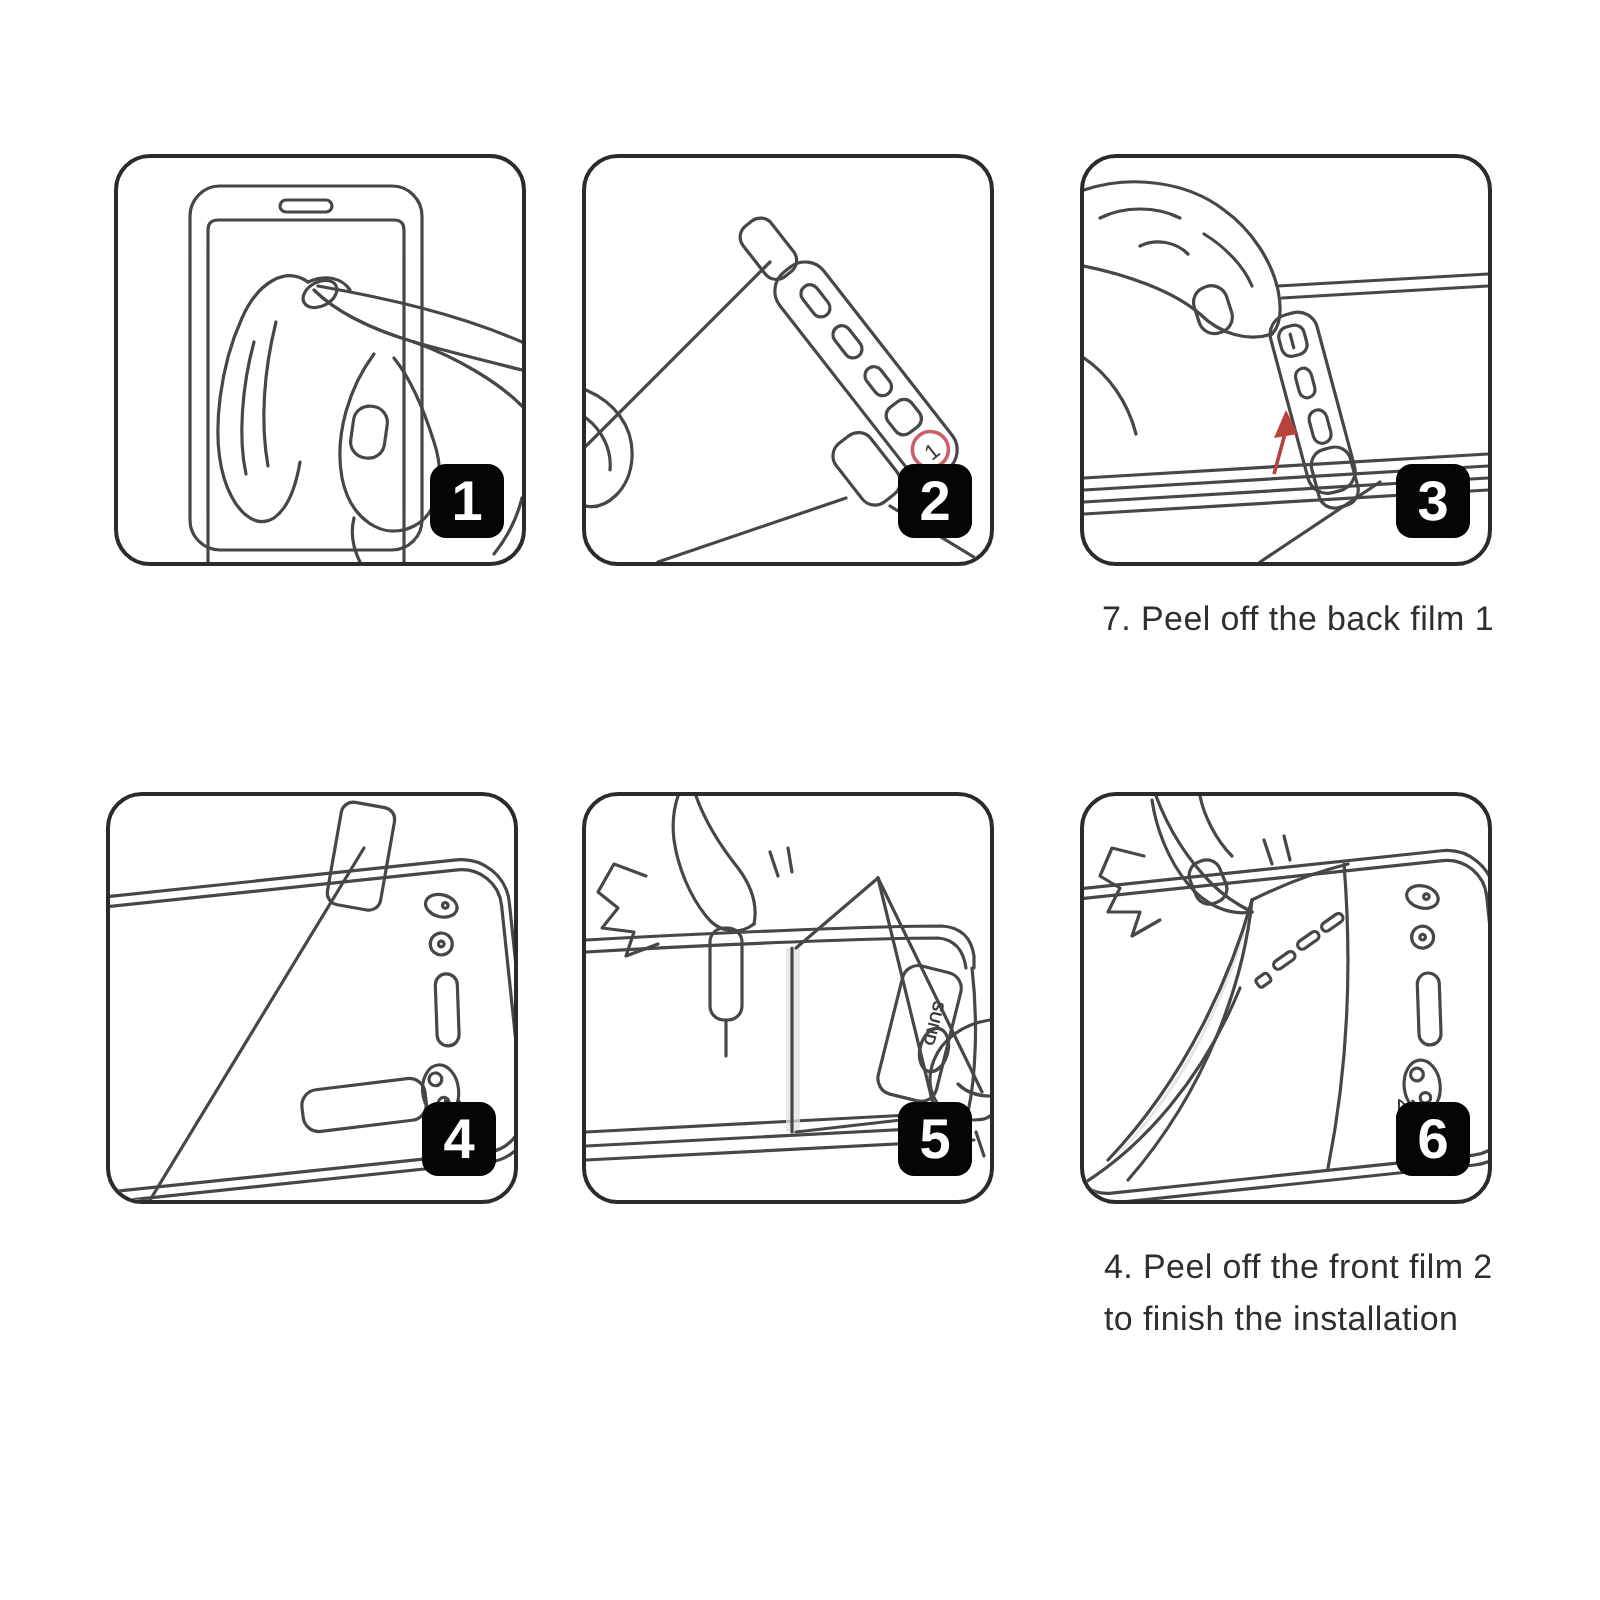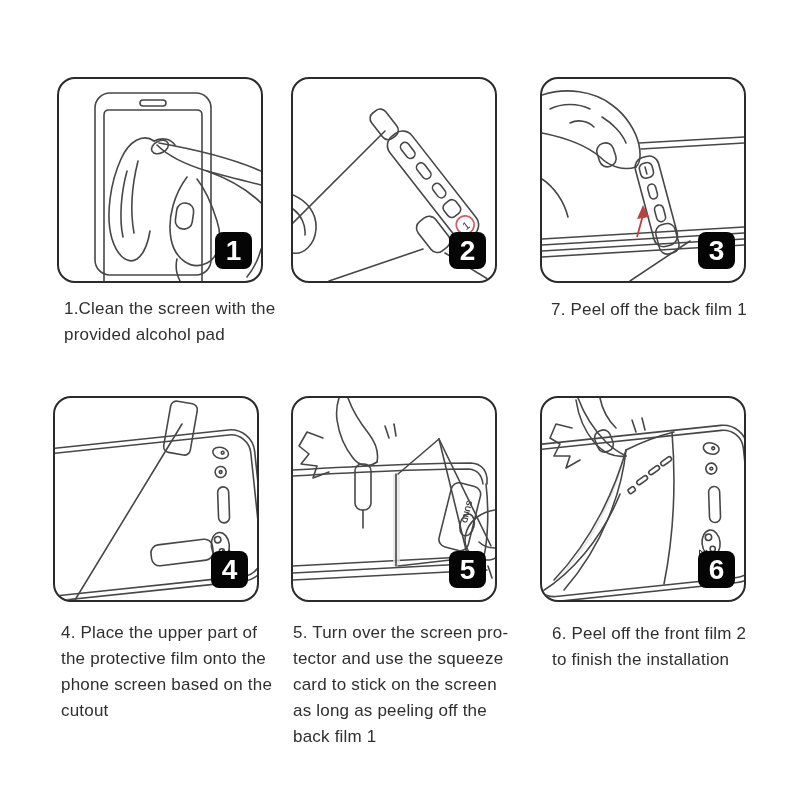--- a/index.html
+++ b/index.html
@@ -233,28 +233,17 @@
         <rect class="ln" x="54" y="32" width="16" height="22" rx="7" transform="rotate(-22 62 43)"></rect>
         <path class="ln" d="M30,30 L14,26 L8,40 L18,46 L12,58 L28,58 L24,70 L38,62"></path>
         <path class="ln" d="M90,22 L94,34"></path>
         <path class="ln" d="M100,20 L103,32"></path>
       </g>
       <text class="svgtext" x="158" y="160" font-size="13" transform="rotate(90 162 155)">2</text>
     </svg>
     <div class="badge">6</div>
   </div>
 
-  <div class="caption" id="c1">1.Clean the screen with the
-provided alcohol pad</div>
   <div class="caption" id="c3">7. Peel off the back film 1</div>
-  <div class="caption" id="c4">4. Place the upper part of
-the protective film onto the
-phone screen based on the
-cutout</div>
-  <div class="caption" id="c5">5. Turn over the screen pro-
-tector and use the squeeze
-card to stick on the screen
-as long as peeling off the
-back film 1</div>
-  <div class="caption" id="c6">6. Peel off the front film 2
+  <div class="caption" id="c6">4. Peel off the front film 2
 to finish the installation</div>
 
 </div>
 
 </body></html>

